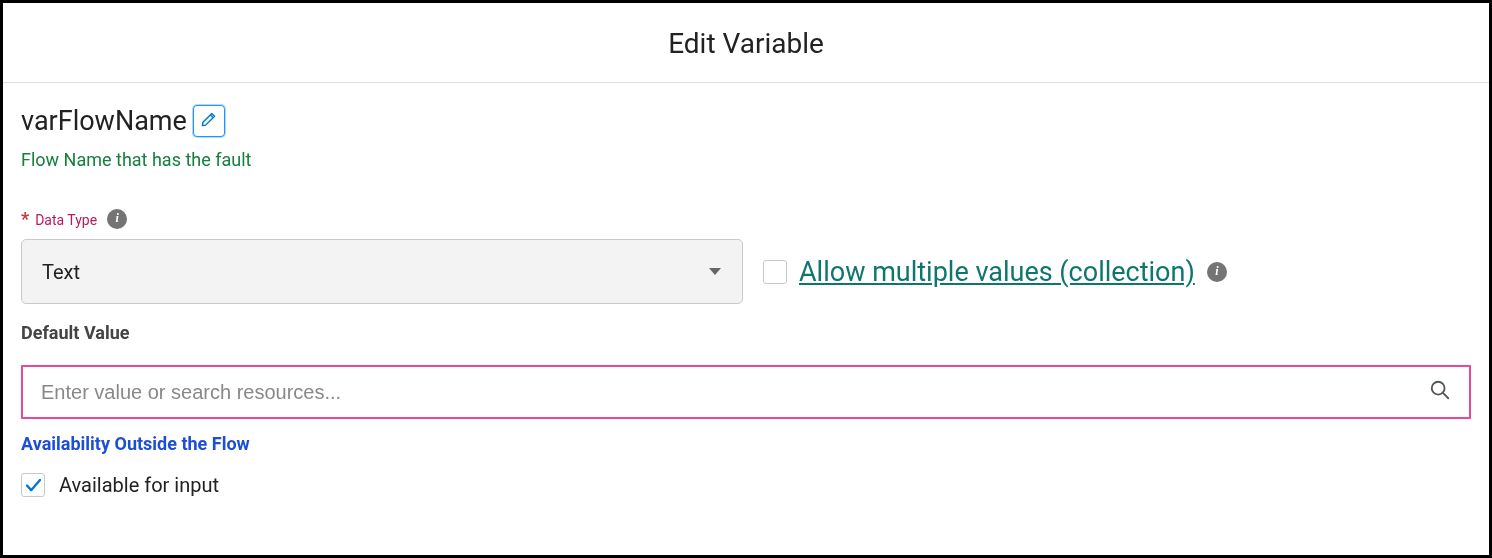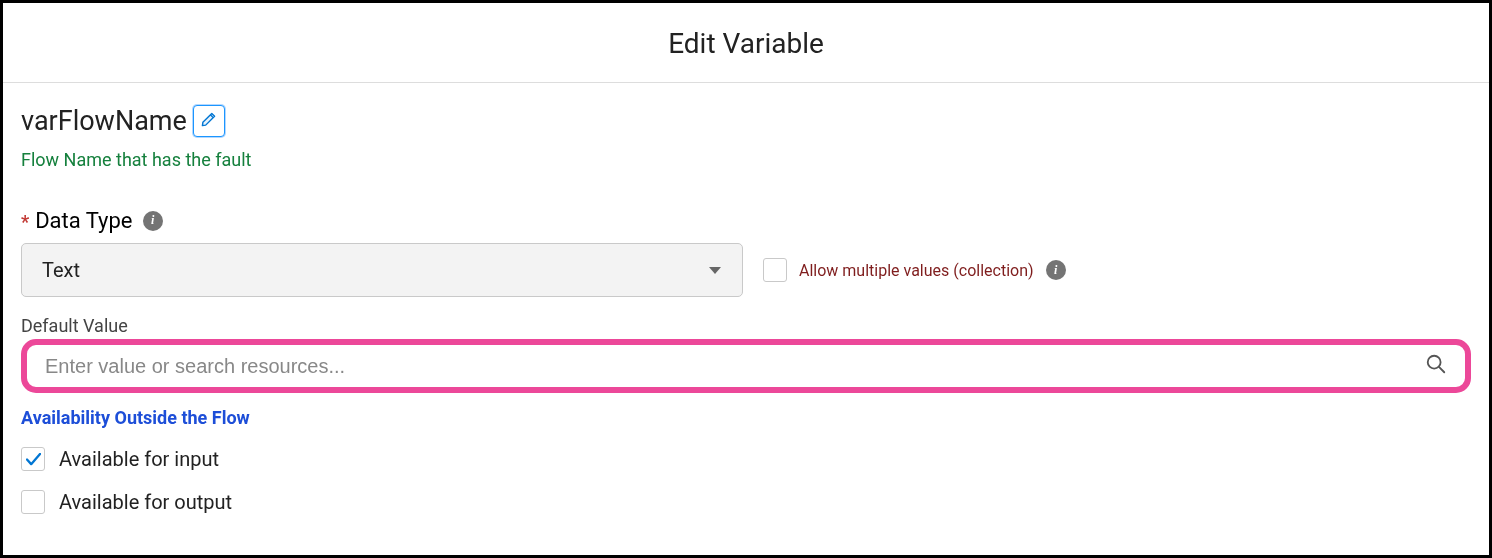--- a/index.html
+++ b/index.html
@@ -66,22 +66,22 @@
       gap: 10px;
       margin-bottom: 10px;
     }
     .required-star {
       color: #c23934;
       font-size: 18px;
       font-weight: bold;
       margin-right: 2px;
     }
     .field-label {
-      font-size: 22px;
-      color: #000000;
+      font-size: 14px;
+      color: #be185d;
     }
     .info-icon {
       width: 20px;
       height: 20px;
       border-radius: 50%;
       background: #747474;
       color: #fff;
       display: inline-flex;
       align-items: center;
       justify-content: center;
@@ -91,21 +91,21 @@
       font-family: Georgia, serif;
     }
     .datatype-row {
       display: flex;
       align-items: center;
       gap: 20px;
       margin-bottom: 18px;
     }
     .select-box {
       width: 722px;
-      height: 54px;
+      height: 65px;
       border: 1px solid #c9c9c9;
       border-radius: 5px;
       background: #f3f3f3;
       display: flex;
       align-items: center;
       justify-content: space-between;
       padding: 0 20px;
       cursor: pointer;
     }
     .select-value {
@@ -130,33 +130,35 @@
       display: flex;
       align-items: center;
       justify-content: center;
       cursor: pointer;
     }
     .checkbox.checked svg {
       width: 15px;
       height: 13px;
     }
     .checkbox-label {
-      font-size: 16px;
-      color: #7f1d1d;
+      font-size: 27px;
+      color: #0f766e;
+      text-decoration: underline;
     }
     .default-label {
       font-size: 18px;
       color: #444;
-      margin-bottom: 3px;
+      margin-bottom: 22px;
+      font-weight: bold;
     }
     .input-box {
       width: 100%;
       height: 54px;
-      border: 6px solid #ec4899;
-      border-radius: 15px;
+      border: 2px solid #ec4899;
+      border-radius: 1px;
       background: #fff;
       display: flex;
       align-items: center;
       padding: 0 18px;
       margin-bottom: 14px;
     }
     .input-field {
       flex: 1;
       border: none;
       outline: none;
@@ -252,18 +254,14 @@
 
   <div class="avail-row">
     <div class="checkbox checked">
       <svg viewBox="0 0 16 14" fill="none">
         <path d="M1 7 L5.5 12 L15 1" stroke="#0176d3" stroke-width="2.5" stroke-linecap="round" stroke-linejoin="round"></path>
       </svg>
     </div>
     <span class="avail-label">Available for input</span>
   </div>
 
-  <div class="avail-row">
-    <div class="checkbox"></div>
-    <span class="avail-label">Available for output</span>
-  </div>
 
 </div>
 
 </body></html>

